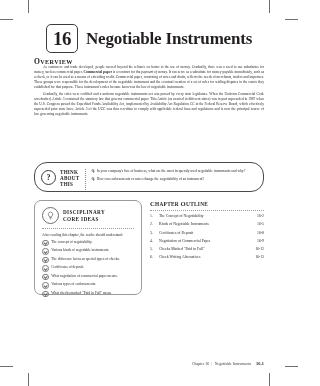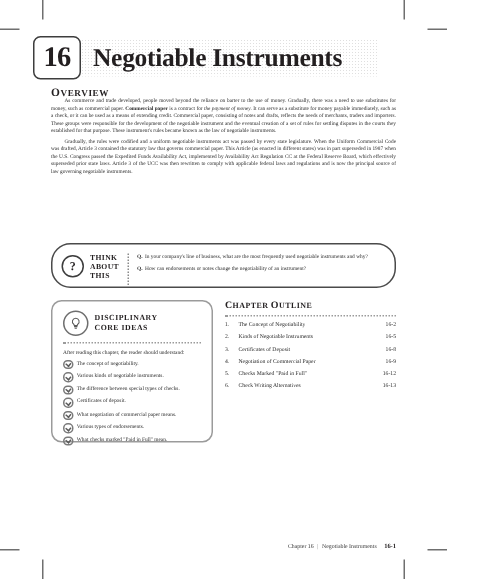--- a/index.html
+++ b/index.html
@@ -21,21 +21,21 @@
   .cm-tl-v{left:28px;top:0;}
   .cm-tr-h{right:0;top:19px;}
   .cm-tr-v{right:28px;top:0;}
   .cm-bl-h{left:0;bottom:19px;}
   .cm-bl-v{left:28px;bottom:0;}
   .cm-br-h{right:0;bottom:19px;}
   .cm-br-v{right:28px;bottom:0;}
 
   
   .chapter-head{
-    position:absolute;left:22px;top:24px;width:230px;height:28px;
+    position:absolute;left:46px;top:24px;width:230px;height:28px;
   }
   .halftone{
     position:absolute;left:0;top:2px;right:0;height:25px;
     background-image:radial-gradient(#d9d9d9 38%,transparent 40%);
     background-size:2px 2px;
     opacity:.85;
   }
   .num-badge{
     position:absolute;left:0;top:0;
     width:30px;height:27px;

